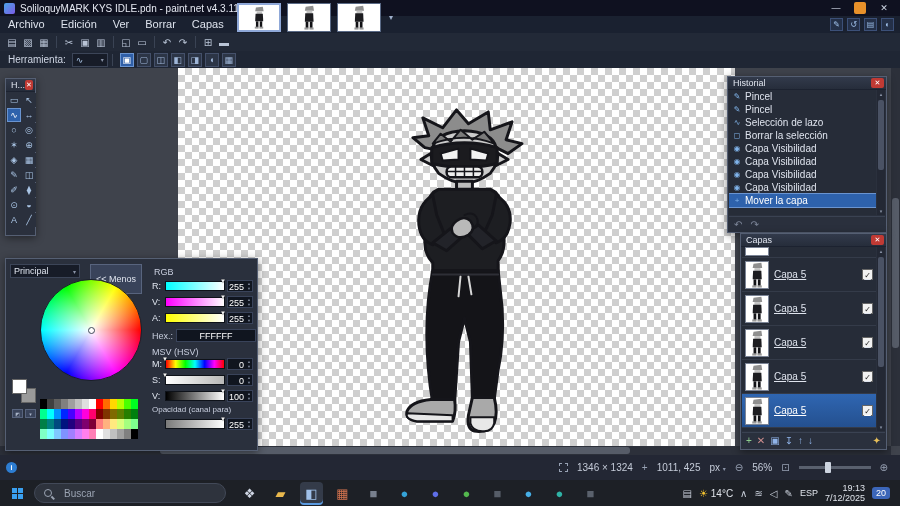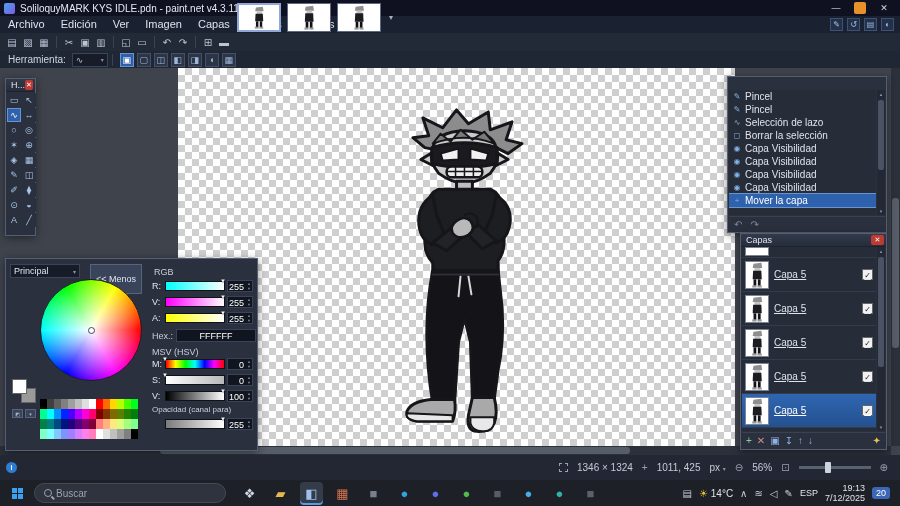--- a/index.html
+++ b/index.html
@@ -161,21 +161,21 @@
   .zoom-slider { width:72px; height:3px; background:#59606e; position:relative; }
   .zoom-thumb { position:absolute; left:26px; top:-4px; width:6px; height:11px; background:#cdd4e0; border-radius:1px; }
 
   
   .taskbar { position:absolute; top:480px; left:0; width:900px; height:26px; background:var(--taskbar_bg,#1d2026);
     display:flex; align-items:center; padding:0 6px; z-index:40; }
   .start { width:22px; height:22px; display:flex; align-items:center; justify-content:center; }
   .start .grid { display:grid; grid-template-columns:5px 5px; grid-template-rows:5px 5px; gap:1px; }
   .start .grid span { background:#3aa0f0; }
   .searchbox { width:192px; height:20px; background:#2e333d; border:1px solid #424958; border-radius:10px;
-    display:flex; align-items:center; gap:4px; padding:0 9px; margin-left:6px; font-size:10px; color:#9aa3b2; }
+    display:flex; align-items:center; gap:12px; padding:0 9px; margin-left:6px; font-size:10px; color:#9aa3b2; }
   .mag { width:8px; height:8px; border:1.5px solid #9aa3b2; border-radius:50%; position:relative; flex:none; }
   .mag::after { content:""; position:absolute; width:4px; height:1.5px; background:#9aa3b2;
     transform:rotate(45deg); left:6px; top:7px; }
   .apps { display:flex; gap:8px; margin-left:12px; }
   .tb-app { width:23px; height:23px; display:flex; align-items:center; justify-content:center;
     border-radius:4px; font-size:13px; }
   .tb-app.active { background:#343b49; box-shadow:inset 0 -2px 0 #5a9ae0; }
   .tray { margin-left:auto; display:flex; align-items:center; gap:7px; color:#dfe3ea; font-size:10px; padding-right:4px; }
   .tray .tico { color:#c7cdd8; font-size:10px; }
   .sun { color:#f2c230; }
@@ -192,21 +192,21 @@
     <span class="win-btn">—</span>
     <span class="max-btn"></span>
     <span class="win-btn">✕</span>
   </span>
 </div>
 
 <div class="menubar" id="menubar">
     <div class="menu-item">Archivo</div>
     <div class="menu-item">Edición</div>
     <div class="menu-item">Ver</div>
-    <div class="menu-item">Imagen</div>
+    <div class="menu-item">Borrar</div>
     <div class="menu-item">Capas</div>
     <div class="menu-item">Ajustes</div>
     <div class="menu-item">Efectos</div>
   </div>
 
 <div class="imgtabs" id="imgtabs">
     <div class="img-tab active"><svg viewBox="0 0 22 30" width="100%" height="100%">
         <path d="M7 2 L16 1 L17 7 L6 7 Z" fill="#8f8f8f"></path>
         <rect x="8" y="7" width="7" height="3.5" fill="#c4c4c4"></rect>
         <path d="M6.5 10 L16 10 L16.5 20 L6 20 Z" fill="#1c1c20"></path>
@@ -500,20 +500,24 @@
           </div>
           <div class="s-value">
             <span class="v-text">255</span>
             <span class="spin">▲<br>▼</span>
           </div>
         </div>
       </div>
   </div>
 
   <div class="panel history-panel">
+    <div class="panel-header">
+      <span>Historial</span>
+      <span class="close-btn">✕</span>
+    </div>
     <div class="hist-list" id="histlist">
         <div class="hist-item">
           <span class="hico">✎</span>
           <span>Pincel</span>
         </div>
         <div class="hist-item">
           <span class="hico">✎</span>
           <span>Pincel</span>
         </div>
         <div class="hist-item">

